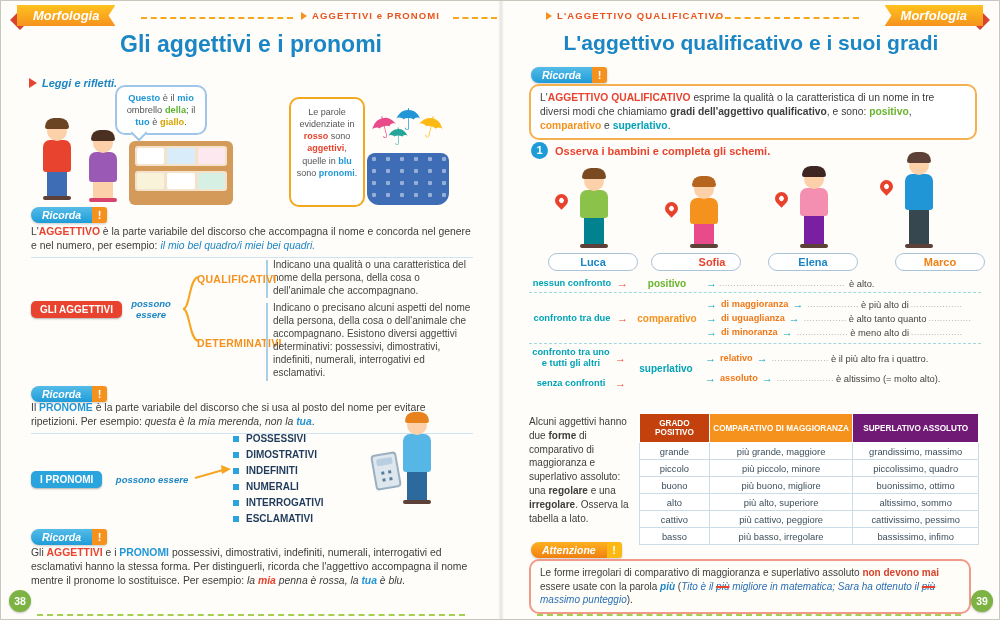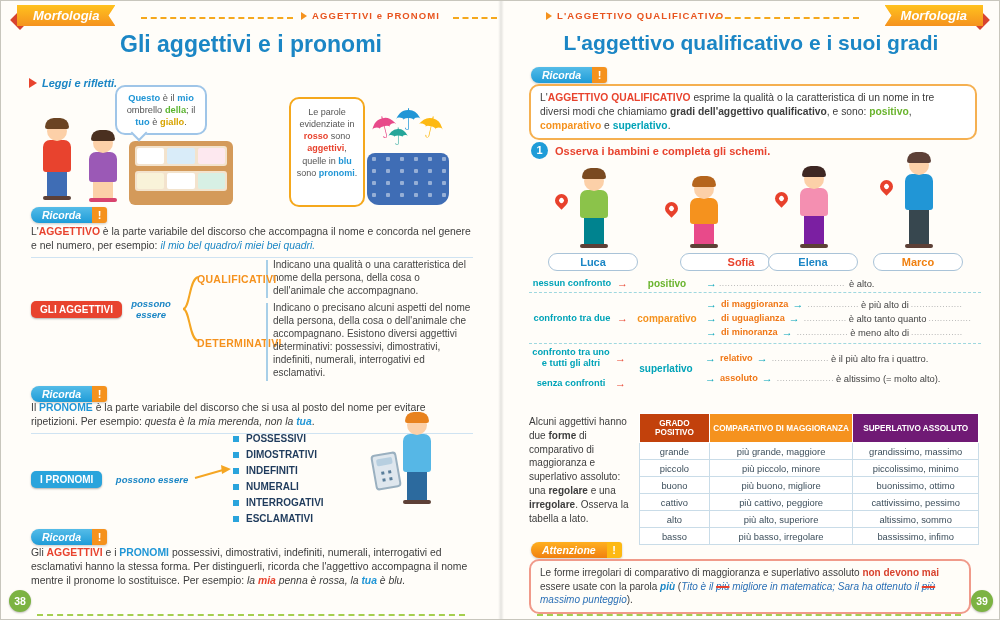--- a/index.html
+++ b/index.html
@@ -97,21 +97,21 @@
   .g-teal { color:#00a3b8; font-weight:bold; }
   .exercise { position:absolute; left:530px; top:141px; display:flex; align-items:center; gap:7px; }
   .ex-num { width:17px; height:17px; border-radius:50%; background:#1f9cd8; color:#fff; font-weight:bold;
             font-size:11px; text-align:center; line-height:17px; }
   .ex-text { color:#e8432e; font-weight:bold; font-size:11px; }
   .pin { position:absolute; width:13px; height:13px; background:#e8412c; border-radius:50% 50% 50% 0;
          transform:rotate(-45deg); z-index:4; }
   .pin::after { content:""; position:absolute; width:5px; height:5px; background:#fff; border-radius:50%; top:4px; left:4px; }
   .name-box { position:absolute; top:252px; width:90px; height:18px; background:#fff; border:1.5px solid #a9c3d8;
               border-radius:9px; text-align:center; font-weight:bold; font-size:11px; line-height:16px; }
-  .nb-blue { color:#1b86c5; } .nb-red { color:#e8432e; } .nb-orange { color:#f08010; }
+  .nb-blue { color:#1b86c5; } .nb-red { color:#e8432e; } .nb-orange { color:#f08010;margin-left:22px; }
   .schema { position:absolute; left:528px; top:276px; width:452px; }
   .s-row { display:flex; align-items:center; }
   .s-sep { border-top:1.5px dashed #9fd8df; margin:3px 0; }
   .cond { color:#00a3b8; font-weight:bold; font-size:9.3px; line-height:1.15; text-align:center; }
   .s-c1 { width:86px; flex-shrink:0; }
   .s-c3 { width:74px; flex-shrink:0; text-align:center; }
   .degree { font-weight:bold; font-size:10px; }
   .deg-green { color:#6ab42e; } .deg-orange { color:#f5921e; } .deg-teal { color:#00a3b8; }
   .arr { font-weight:bold; font-size:11px; padding:0 2px; }
   .arr-red { color:#e8412c; } .arr-teal { color:#00a3b8; }
@@ -308,21 +308,21 @@
     <div class="k-feet"></div>
   </div>
   <div class="kid" style="left:900px;top:154px;--hair:#5d4037;--shirt:#2196d6;--bh:36px;--lh:34px;--pants:#37474f;">
     <div class="k-head"></div>
     <div class="k-body"></div>
     <div class="k-legs"></div>
     <div class="k-feet"></div>
   </div>
 
   <div class="name-box nb-blue" style="left:547px;">Luca</div>
-  <div class="name-box nb-red" style="left:679px;padding-left:32px;">Sofia</div>
+  <div class="name-box nb-red" style="left:650px;padding-left:32px;">Sofia</div>
   <div class="name-box nb-blue" style="left:767px;">Elena</div>
   <div class="name-box nb-orange" style="left:872px;">Marco</div>
 
   <div class="schema">
     <div class="s-row">
       <div class="s-c1 cond">nessun confronto</div>
       <span class="arr arr-red">→</span>
       <div class="s-c3 degree deg-green">positivo</div>
       <span class="arr ar r-teal arr-teal">→</span>
       <span class="dots">............................................</span>
@@ -408,38 +408,38 @@
     </thead>
     <tbody>
       <tr>
           <td>grande</td>
           <td>più grande, maggiore</td>
           <td>grandissimo, massimo</td>
         </tr>
       <tr>
           <td>piccolo</td>
           <td>più piccolo, minore</td>
-          <td>piccolissimo, minimo</td>
+          <td>piccolissimo, quadro</td>
         </tr>
       <tr>
           <td>buono</td>
           <td>più buono, migliore</td>
           <td>buonissimo, ottimo</td>
         </tr>
       <tr>
+          <td>alto</td>
+          <td>più alto, superiore</td>
+          <td>altissimo, sommo</td>
+        </tr>
+      <tr>
           <td>cattivo</td>
           <td>più cattivo, peggiore</td>
           <td>cattivissimo, pessimo</td>
         </tr>
       <tr>
-          <td>alto</td>
-          <td>più alto, superiore</td>
-          <td>altissimo, sommo</td>
-        </tr>
-      <tr>
           <td>basso</td>
           <td>più basso, irregolare</td>
           <td>bassissimo, infimo</td>
         </tr>
     </tbody>
   </table>
 
   <div class="badge" style="left:530px;top:541px;">
     <span class="badge-label att">Attenzione</span>
     <span class="badge-tag att">!</span>

